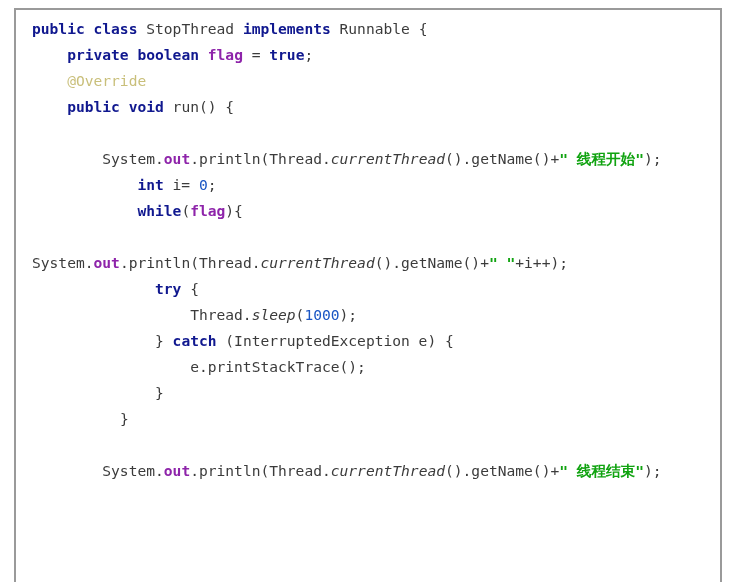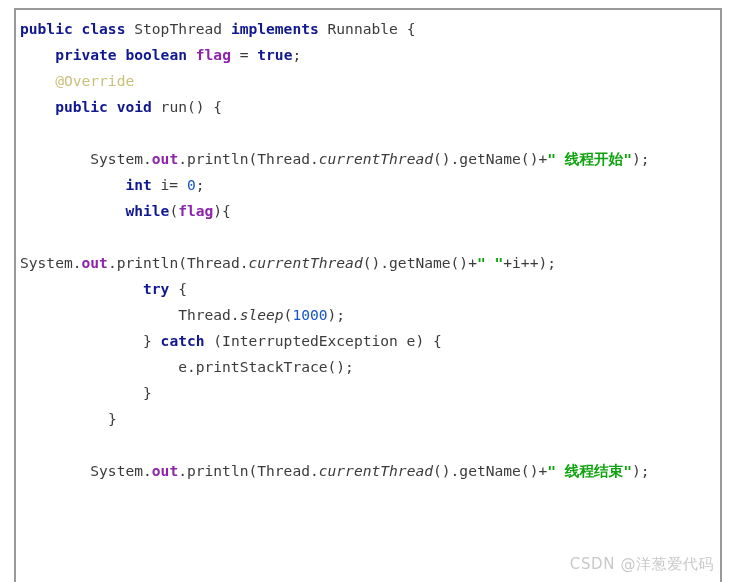--- a/index.html
+++ b/index.html
@@ -31,21 +31,21 @@
     box-sizing: border-box;
     border-top: 2px solid #9a9a9a;
     border-left: 2px solid #9a9a9a;
     border-right: 2px solid #9a9a9a;
     background: #ffffff;
     overflow: hidden;
   }
 
   #code {
     margin: 0;
-    padding: 6px 0 0 4px;
+    padding: 6px 0 0 16px;
     font-family: "DejaVu Sans Mono", "Liberation Mono", monospace;
     font-size: 14.6px;
     line-height: 26px;
     color: #24292e;
     white-space: pre-wrap;
     word-break: break-word;
     letter-spacing: 0px;
   }
 
   
@@ -89,15 +89,14 @@
 <span style="display: inline;">              <span class="kw">try</span><span class="plain"> {</span></span>
 <span style="display: inline;">                  <span class="plain">Thread.</span><span class="ital">sleep</span><span class="plain">(</span><span class="num">1000</span><span class="plain">);</span></span>
 <span style="display: inline;">              <span class="plain">} </span><span class="kw">catch</span><span class="plain"> (InterruptedException e) {</span></span>
 <span style="display: inline;">                  <span class="plain">e.printStackTrace();</span></span>
 <span style="display: inline;">              <span class="plain">}</span></span>
 <span style="display: inline;">          <span class="plain">}</span></span>
 <span style="display: inline;"></span>
 <span style="display: inline;">        <span class="plain">System.</span><span class="field">out</span><span class="plain">.println(Thread.</span><span class="ital">currentThread</span><span class="plain">().getName()+</span><span class="str">" 线程结束"</span><span class="plain">);</span></span></pre>
   </div>
 
-  <div id="watermark">CSDN @洋葱爱代码</div>
 
 </div>
 
 </body></html>

